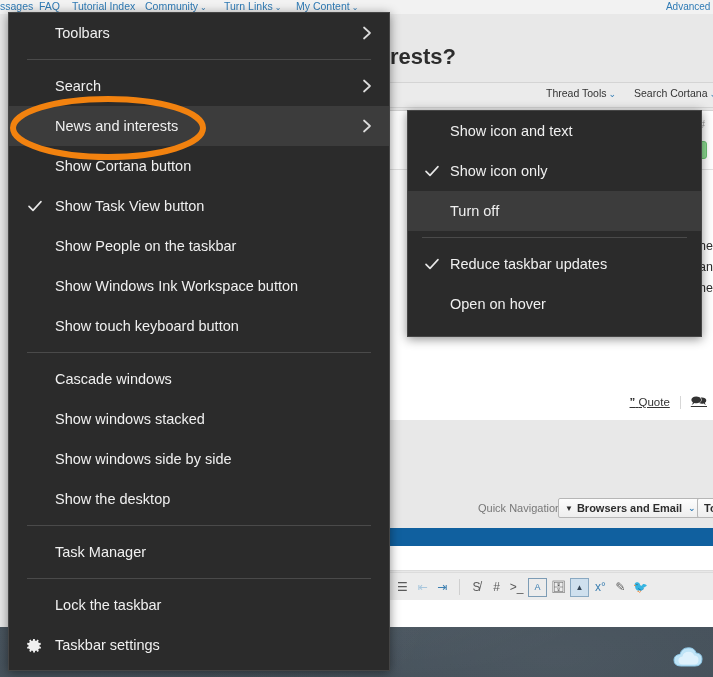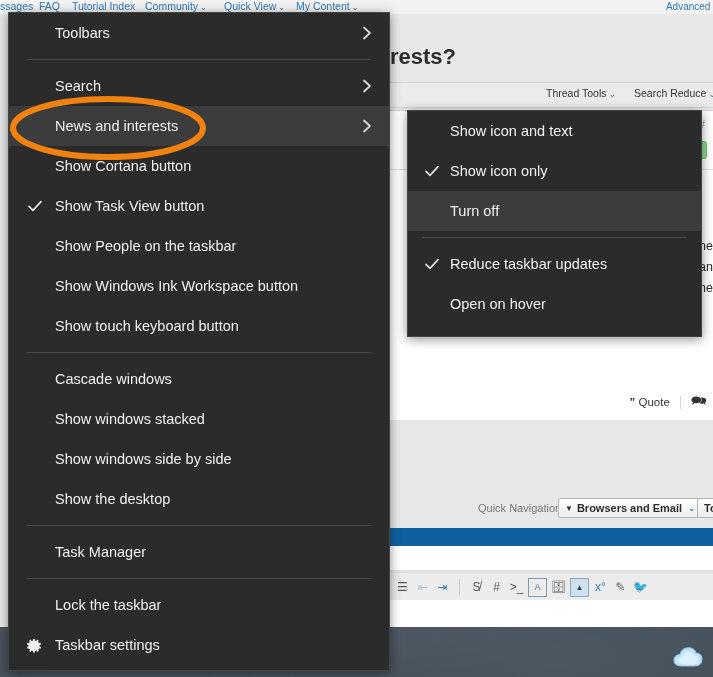--- a/index.html
+++ b/index.html
@@ -55,21 +55,21 @@
     position:absolute;left:388px;top:110px;width:325px;height:310px;
     background:#fff;border:1px solid #d4d4d4;border-left:none;
   }
   .post-hash{position:absolute;right:8px;top:8px;font-size:10px;color:#9a9a9a;}
   .badge-new{
     position:absolute;right:6px;top:30px;padding:2px 8px;border-radius:3px;
     background:#8ddc92;border:1px solid #6cc073;color:#fff;font-size:11px;font-weight:bold;
   }
   .post-rule{position:absolute;left:0;top:58px;width:325px;height:1px;background:#e2e2e2;}
   .post-text{position:absolute;left:6px;top:125px;width:319px;font-size:12.5px;color:#2d2d2d;line-height:21px;text-align:right;}
-  .post-actions{position:absolute;right:6px;bottom:8px;font-size:11.5px;color:#333;display:flex;align-items:center;gap:10px;}
+  .post-actions{position:absolute;right:6px;bottom:8px;font-size:11.5px;color:#333;display:flex;align-items:center;gap:10px;text-decoration:underline;}
   .qmark{color:#2d2d2d;font-weight:bold;}
   .vsep{width:1px;height:13px;background:#d7d7d7;display:inline-block;}
 
   .qn-bar{position:absolute;left:12px;top:420px;width:701px;height:66px;background:#e8e8e8;}
   .qn-label{position:absolute;left:478px;top:502px;font-size:11px;color:#777;}
   .qn-select{
     position:absolute;left:558px;top:498px;height:18px;min-width:132px;padding:0 6px;
     background:linear-gradient(#fdfdfd,#eeeeee);border:1px solid #b6b6b6;border-radius:2px;
     font-size:11px;font-weight:bold;color:#2d2d2d;display:flex;align-items:center;gap:4px;white-space:nowrap;
   }
@@ -141,35 +141,35 @@
     <div class="edge edge-blue" style="top:528px;height:18px;"></div>
     <div class="edge edge-white" style="top:546px;height:24px;"></div>
     <div class="edge edge-lightgray" style="top:570px;height:30px;"></div>
     <div class="edge edge-white" style="top:600px;height:27px;"></div>
 
     <div class="topnav">
       <a class="nav-link" style="left:0px"><span>ssages</span></a>
       <a class="nav-link" style="left:39px"><span>FAQ</span></a>
       <a class="nav-link" style="left:72px"><span>Tutorial Index</span></a>
       <a class="nav-link" style="left:145px"><span>Community</span><span class="caret">⌄</span></a>
-      <a class="nav-link" style="left:224px"><span>Quick View</span><span class="caret">⌄</span></a>
+      <a class="nav-link" style="left:224px"><span>Turn Links</span><span class="caret">⌄</span></a>
       <a class="nav-link" style="left:296px"><span>My Content</span><span class="caret">⌄</span></a>
       <a class="adv-search">Advanced Sea</a>
     </div>
 
     <div class="page-body"></div>
 
     <div class="thread-title">rests?</div>
 
     <div class="thread-strip"></div>
     <div class="thread-tools">
       <span>Thread Tools</span><span class="mini-caret">⌄</span>
     </div>
     <div class="search-thread">
-      <span>Search Reduce</span><span class="mini-caret">⌄</span>
+      <span>Search Cortana</span><span class="mini-caret">⌄</span>
     </div>
 
     <div class="post-card">
       <div class="post-hash">#</div>
       <div class="badge-new">N</div>
       <div class="post-rule"></div>
       <div class="post-text" style="white-space:pre-line">of the
 an
 is one</div>
       <div class="post-actions">

